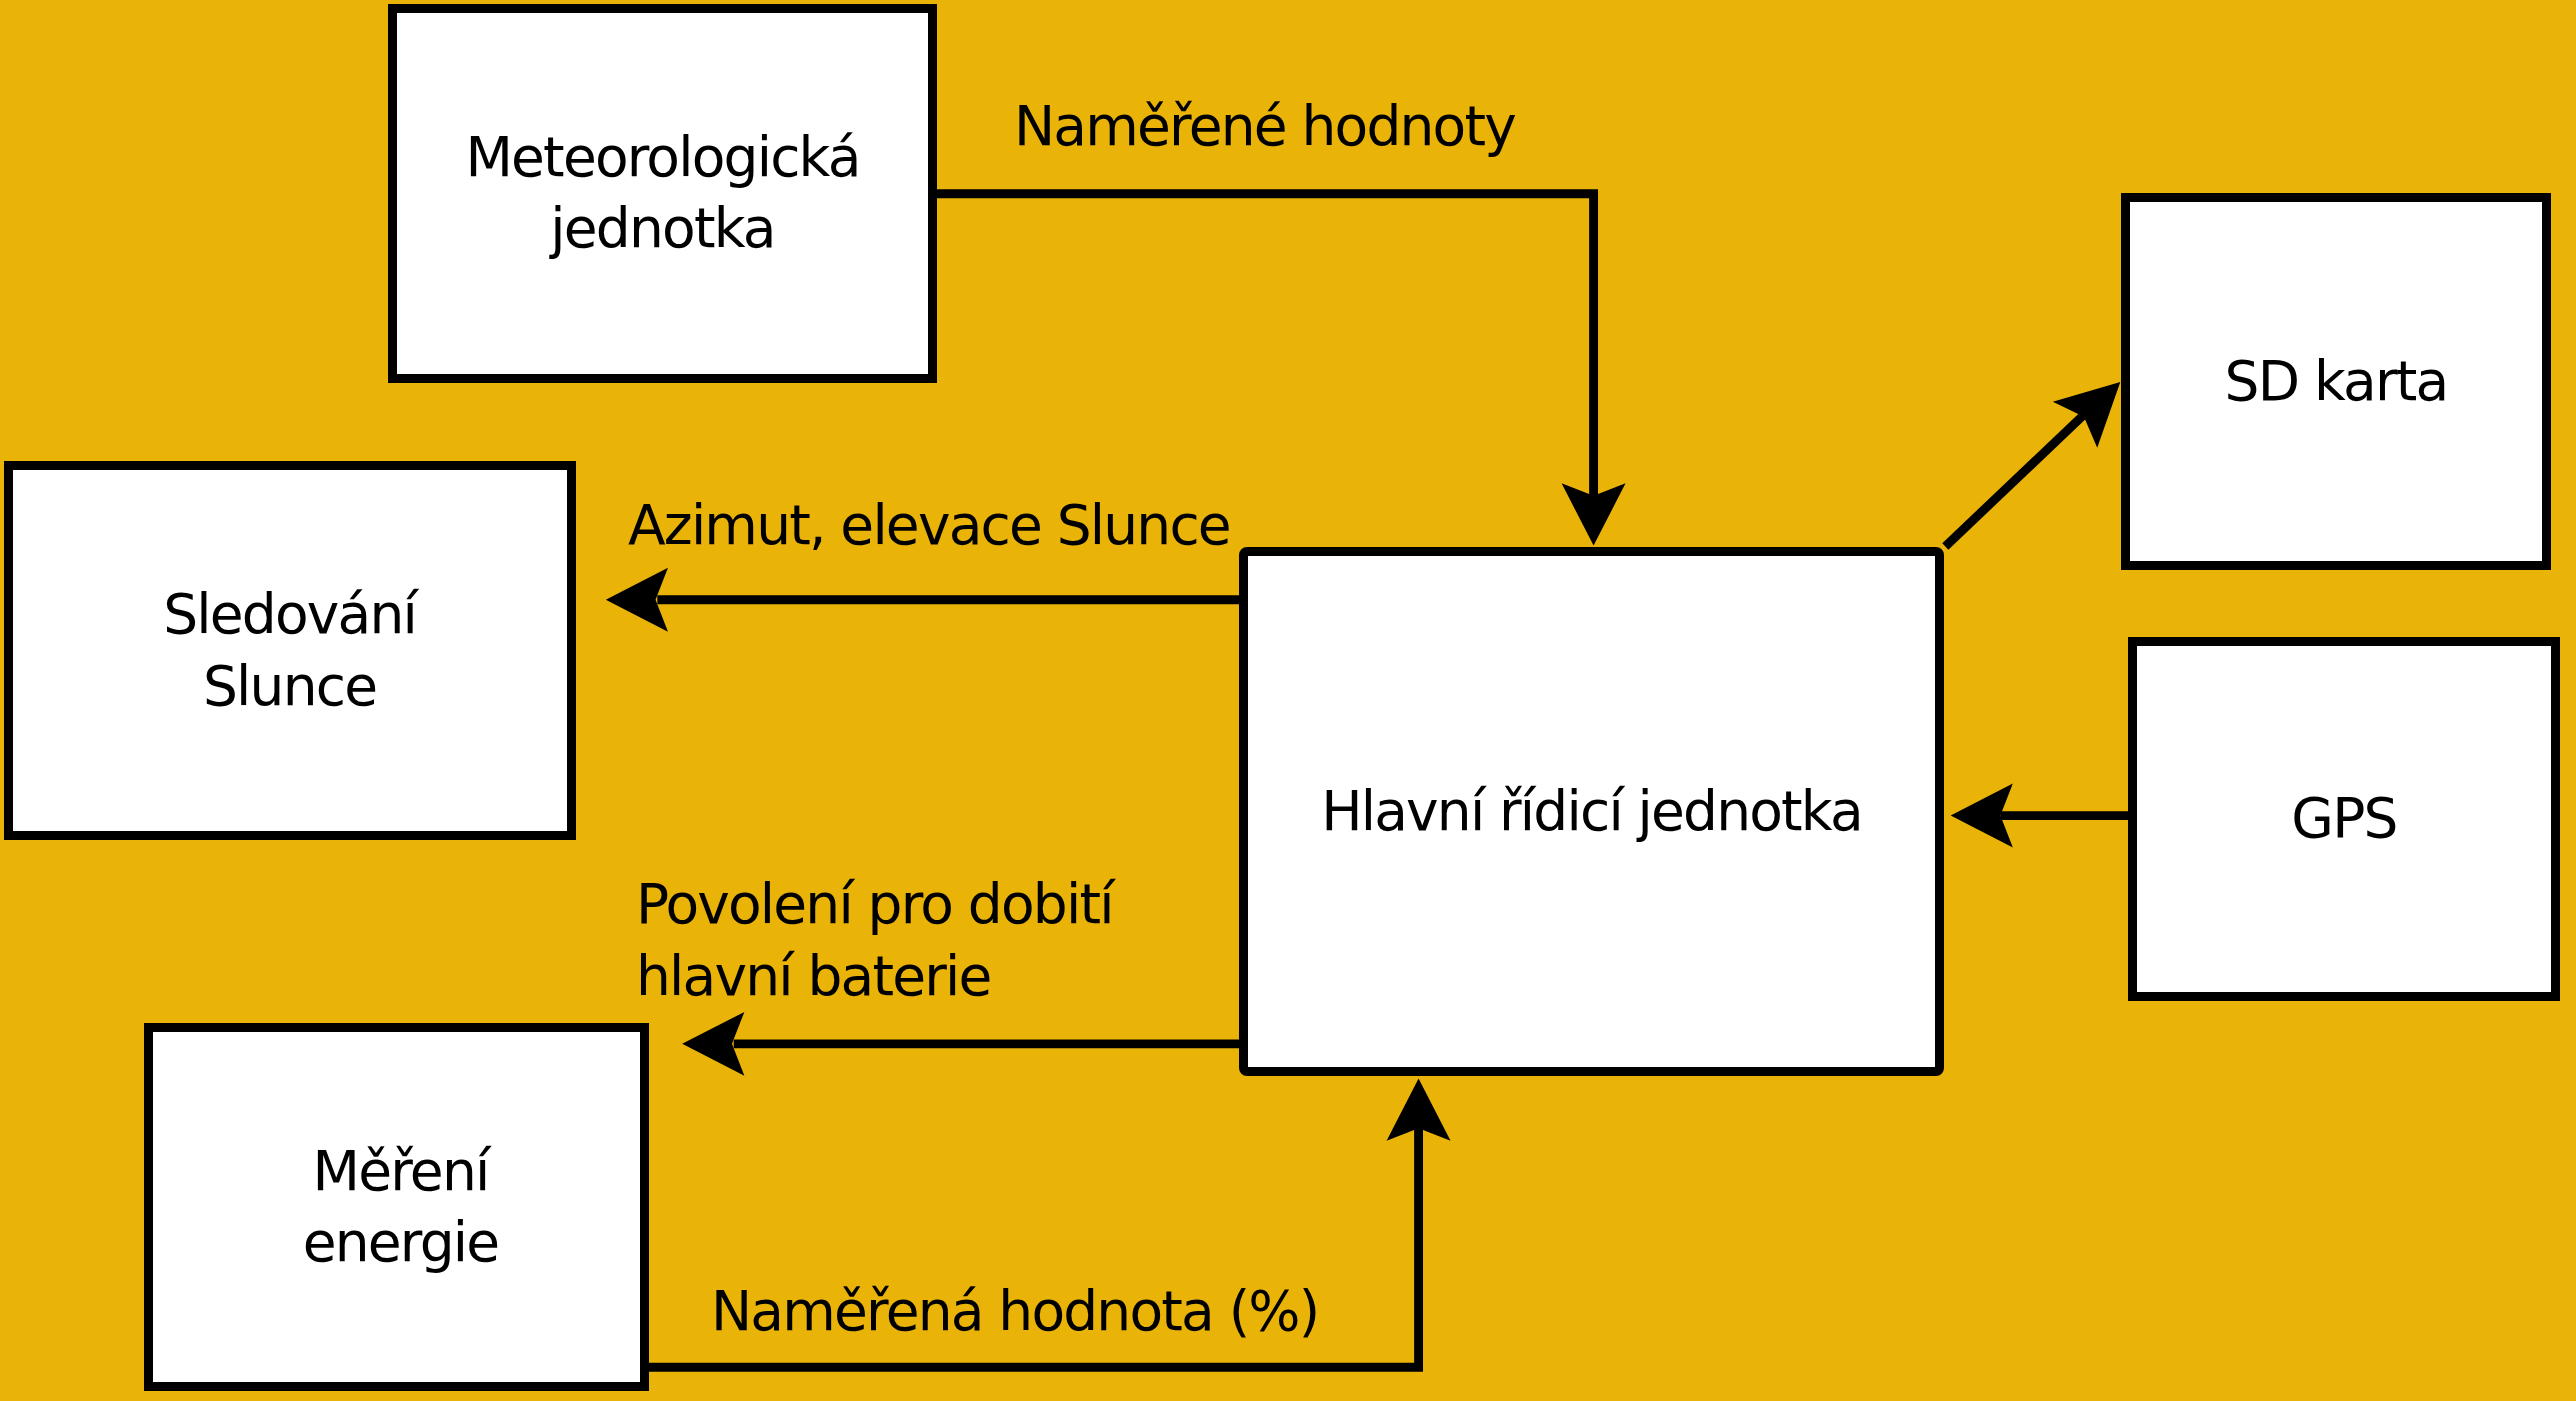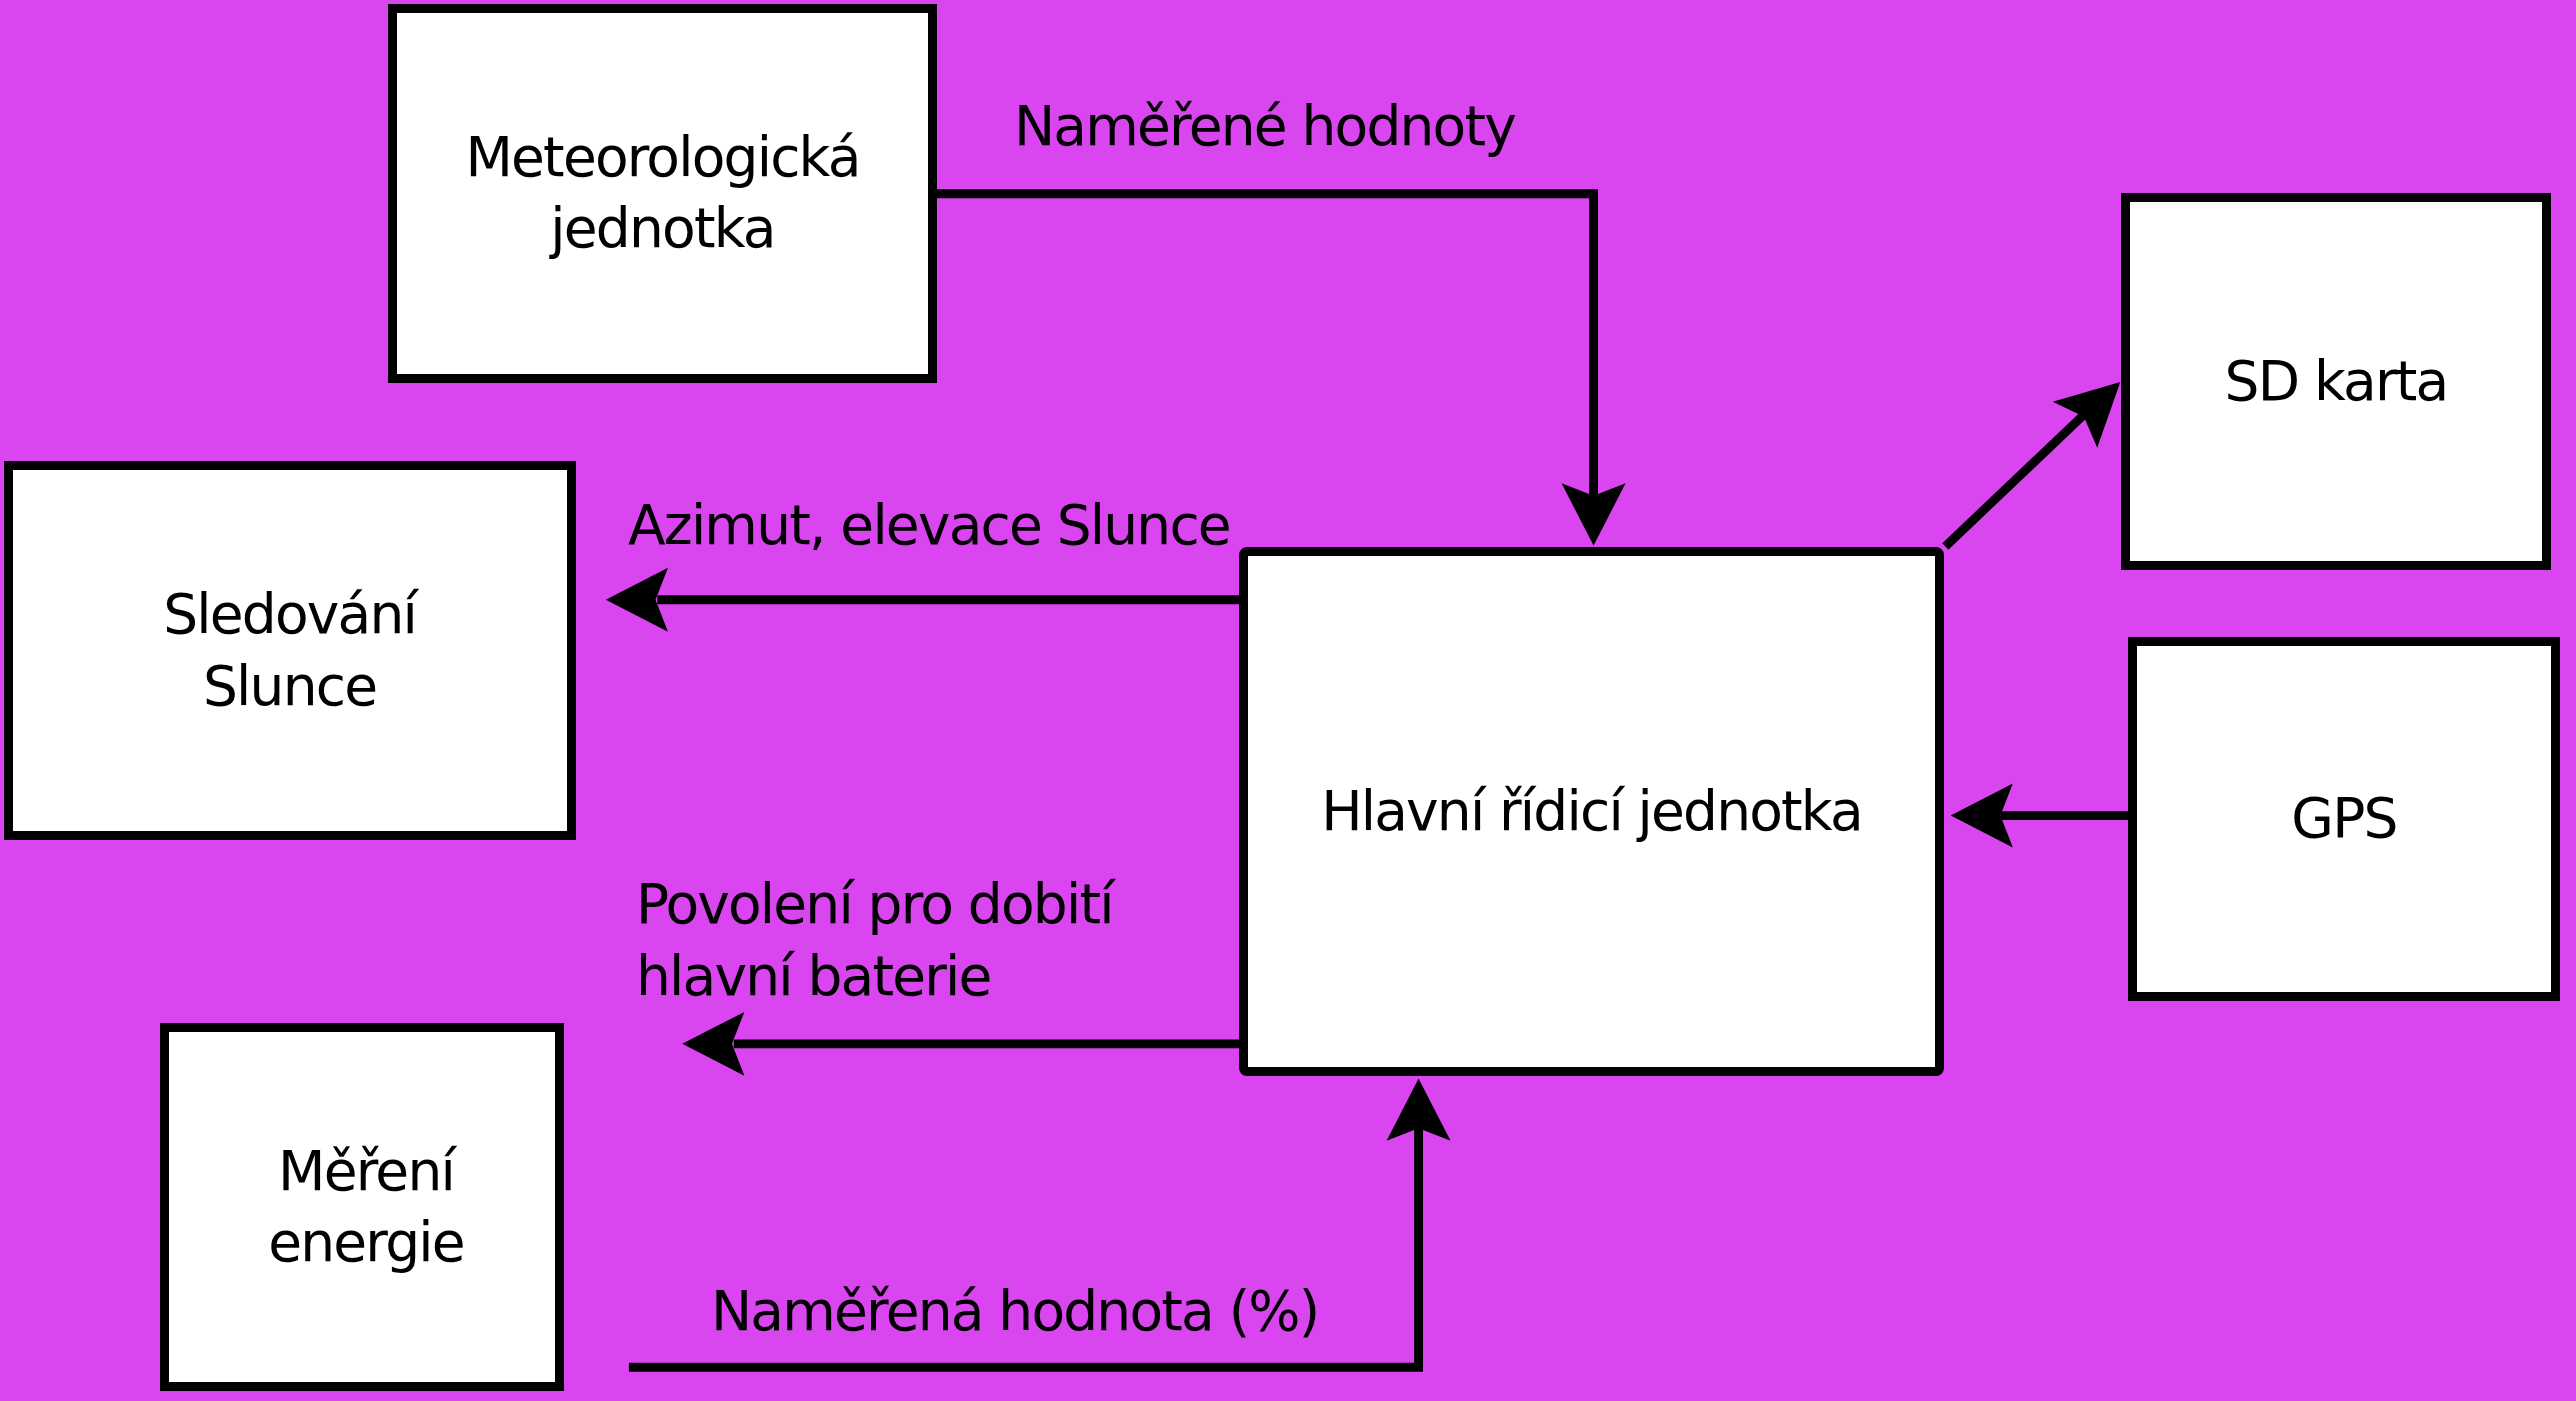--- a/index.html
+++ b/index.html
@@ -4,21 +4,21 @@
 <style>
   html, body {
     margin: 0;
     padding: 0;
     background: #ffffff;
   }
   .canvas {
     position: relative;
     width: 2576px;
     height: 1402px;
-    background: #d946ef;
+    background: #eab308;
     font-family: "DejaVu Sans", "Liberation Sans", sans-serif;
     color: #000000;
     overflow: hidden;
   }
   .connector-layer {
     position: absolute;
     left: 0;
     top: 0;
     width: 2576px;
     height: 1402px;
@@ -43,21 +43,21 @@
     color: #000000;
   }
   .edge-label {
     position: absolute;
     z-index: 3;
     text-align: left;
   }
   
   #box-meteo     { left: 388px;  top: 3.6px;    width: 549px; height: 379px; }
   #box-sledovani { left: 3.6px;    top: 461px;  width: 572px; height: 379px; }
-  #box-mereni    { left: 160px;  top: 1023px; width: 404px; height: 368px; padding-left: 8px; }
+  #box-mereni    { left: 144px;  top: 1023px; width: 505px; height: 368px; padding-left: 8px; }
   #box-hlavni    { left: 1239px; top: 547px;  width: 705px; height: 529px; border-radius: 8px; }
   #box-sd        { left: 2121px; top: 193px;  width: 430px; height: 377px; }
   #box-gps       { left: 2128px; top: 637px;  width: 432px; height: 364px; }
   
   #label-namerene { left: 1014px; top: 91px; text-align: center; }
   #label-azimut   { left: 628px;  top: 490px; }
   #label-povoleni { left: 636px;  top: 869px; }
   #label-namerena { left: 711px;  top: 1276px; text-align: center; }
 </style>
 </head>

